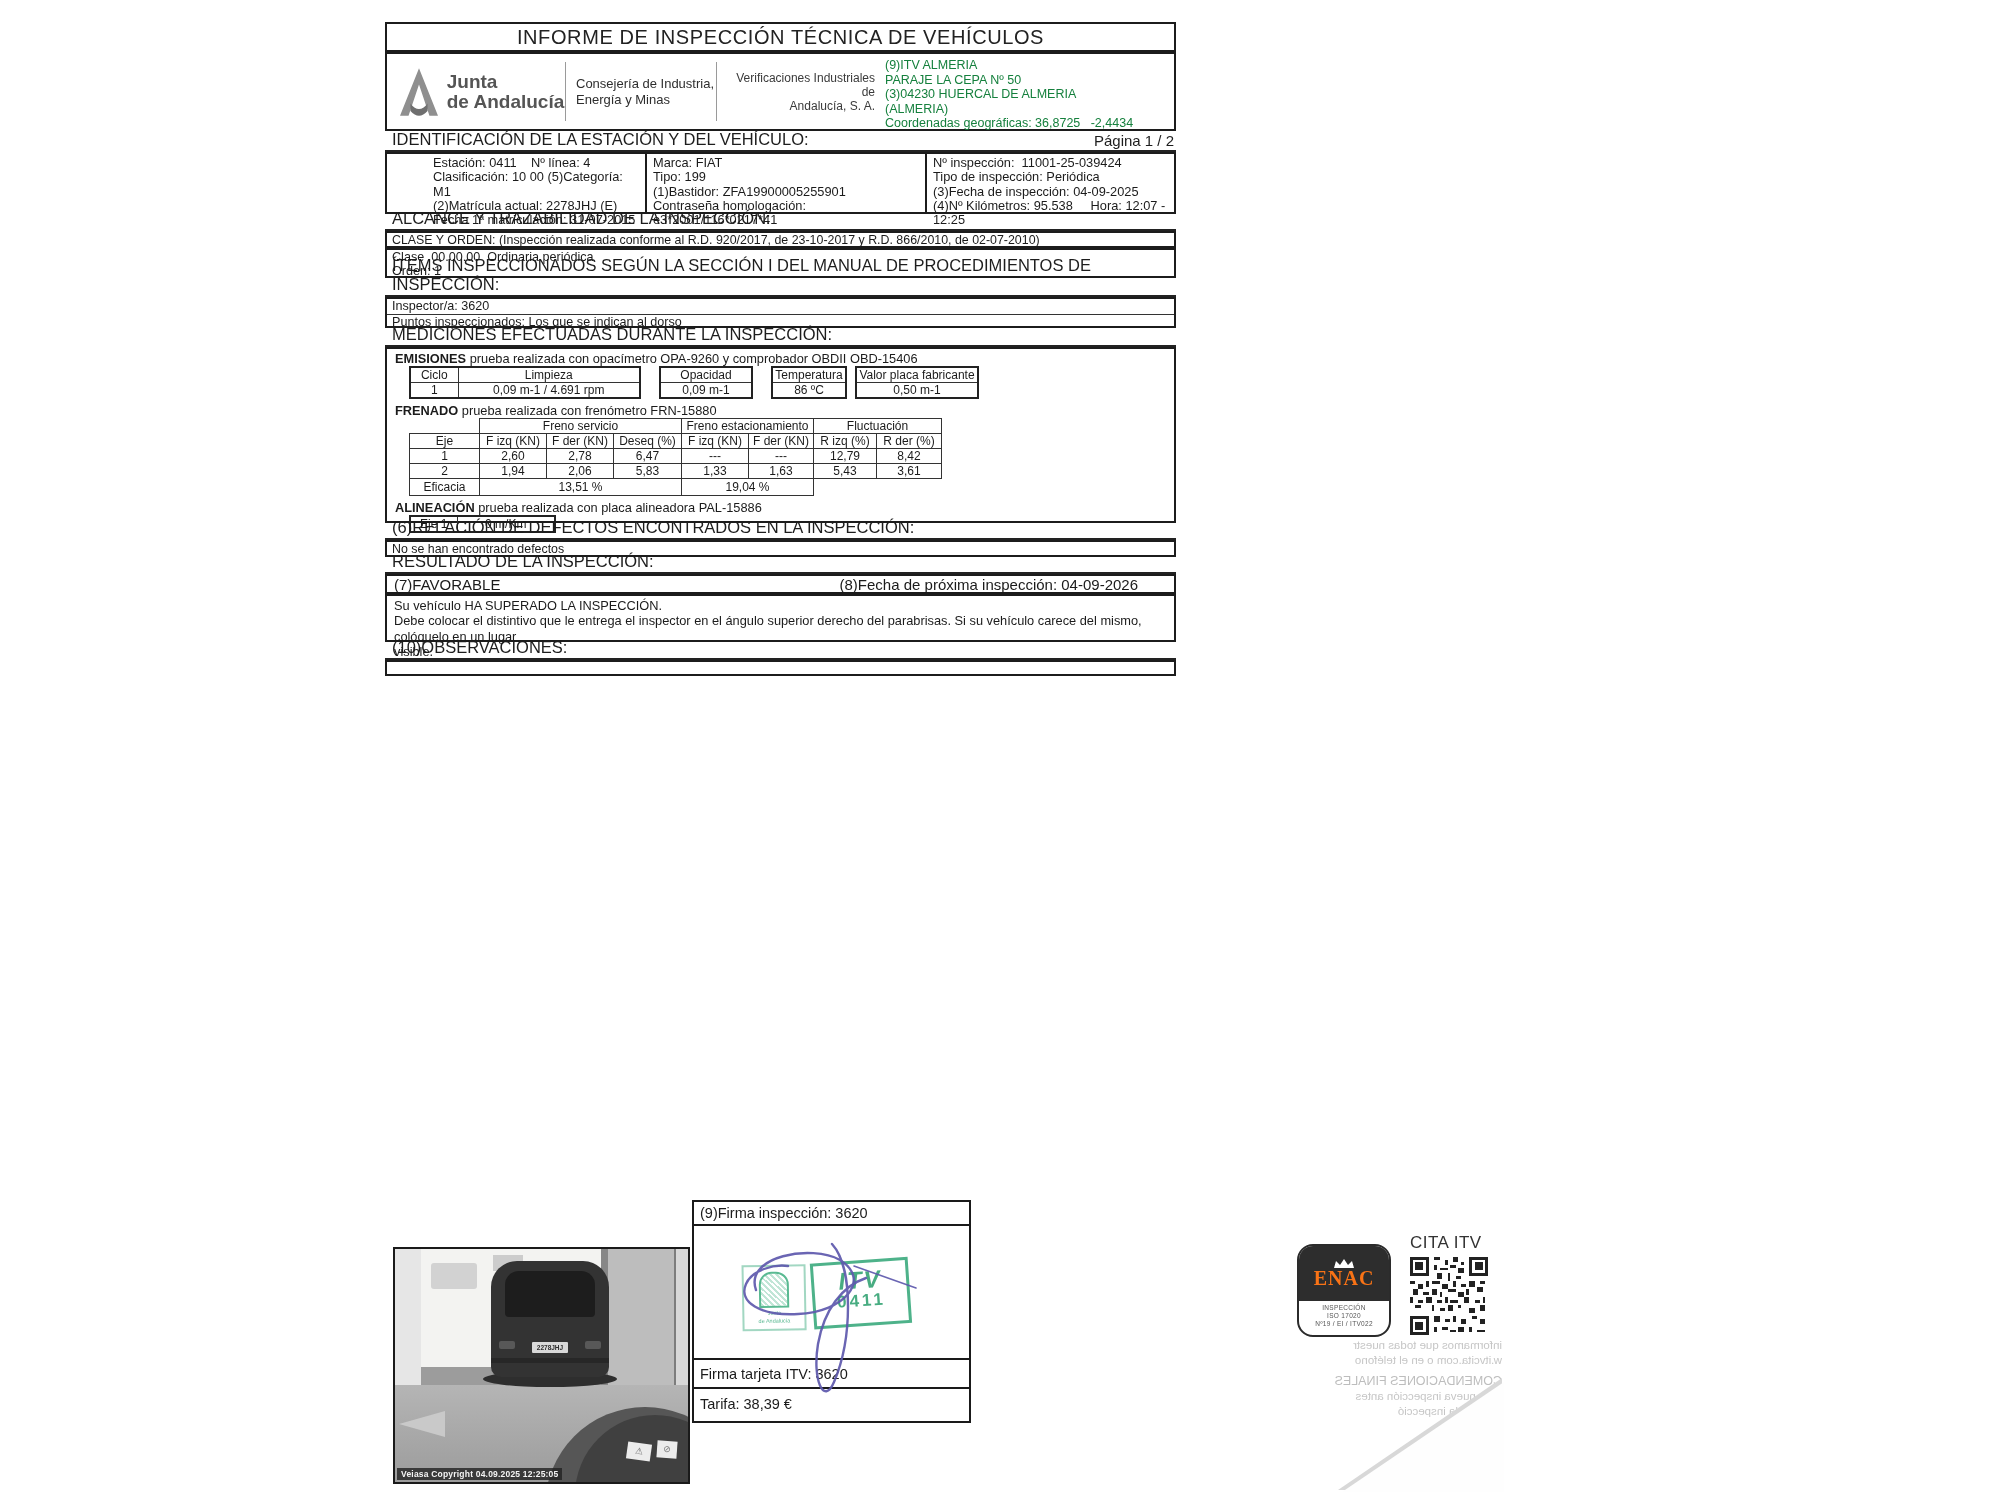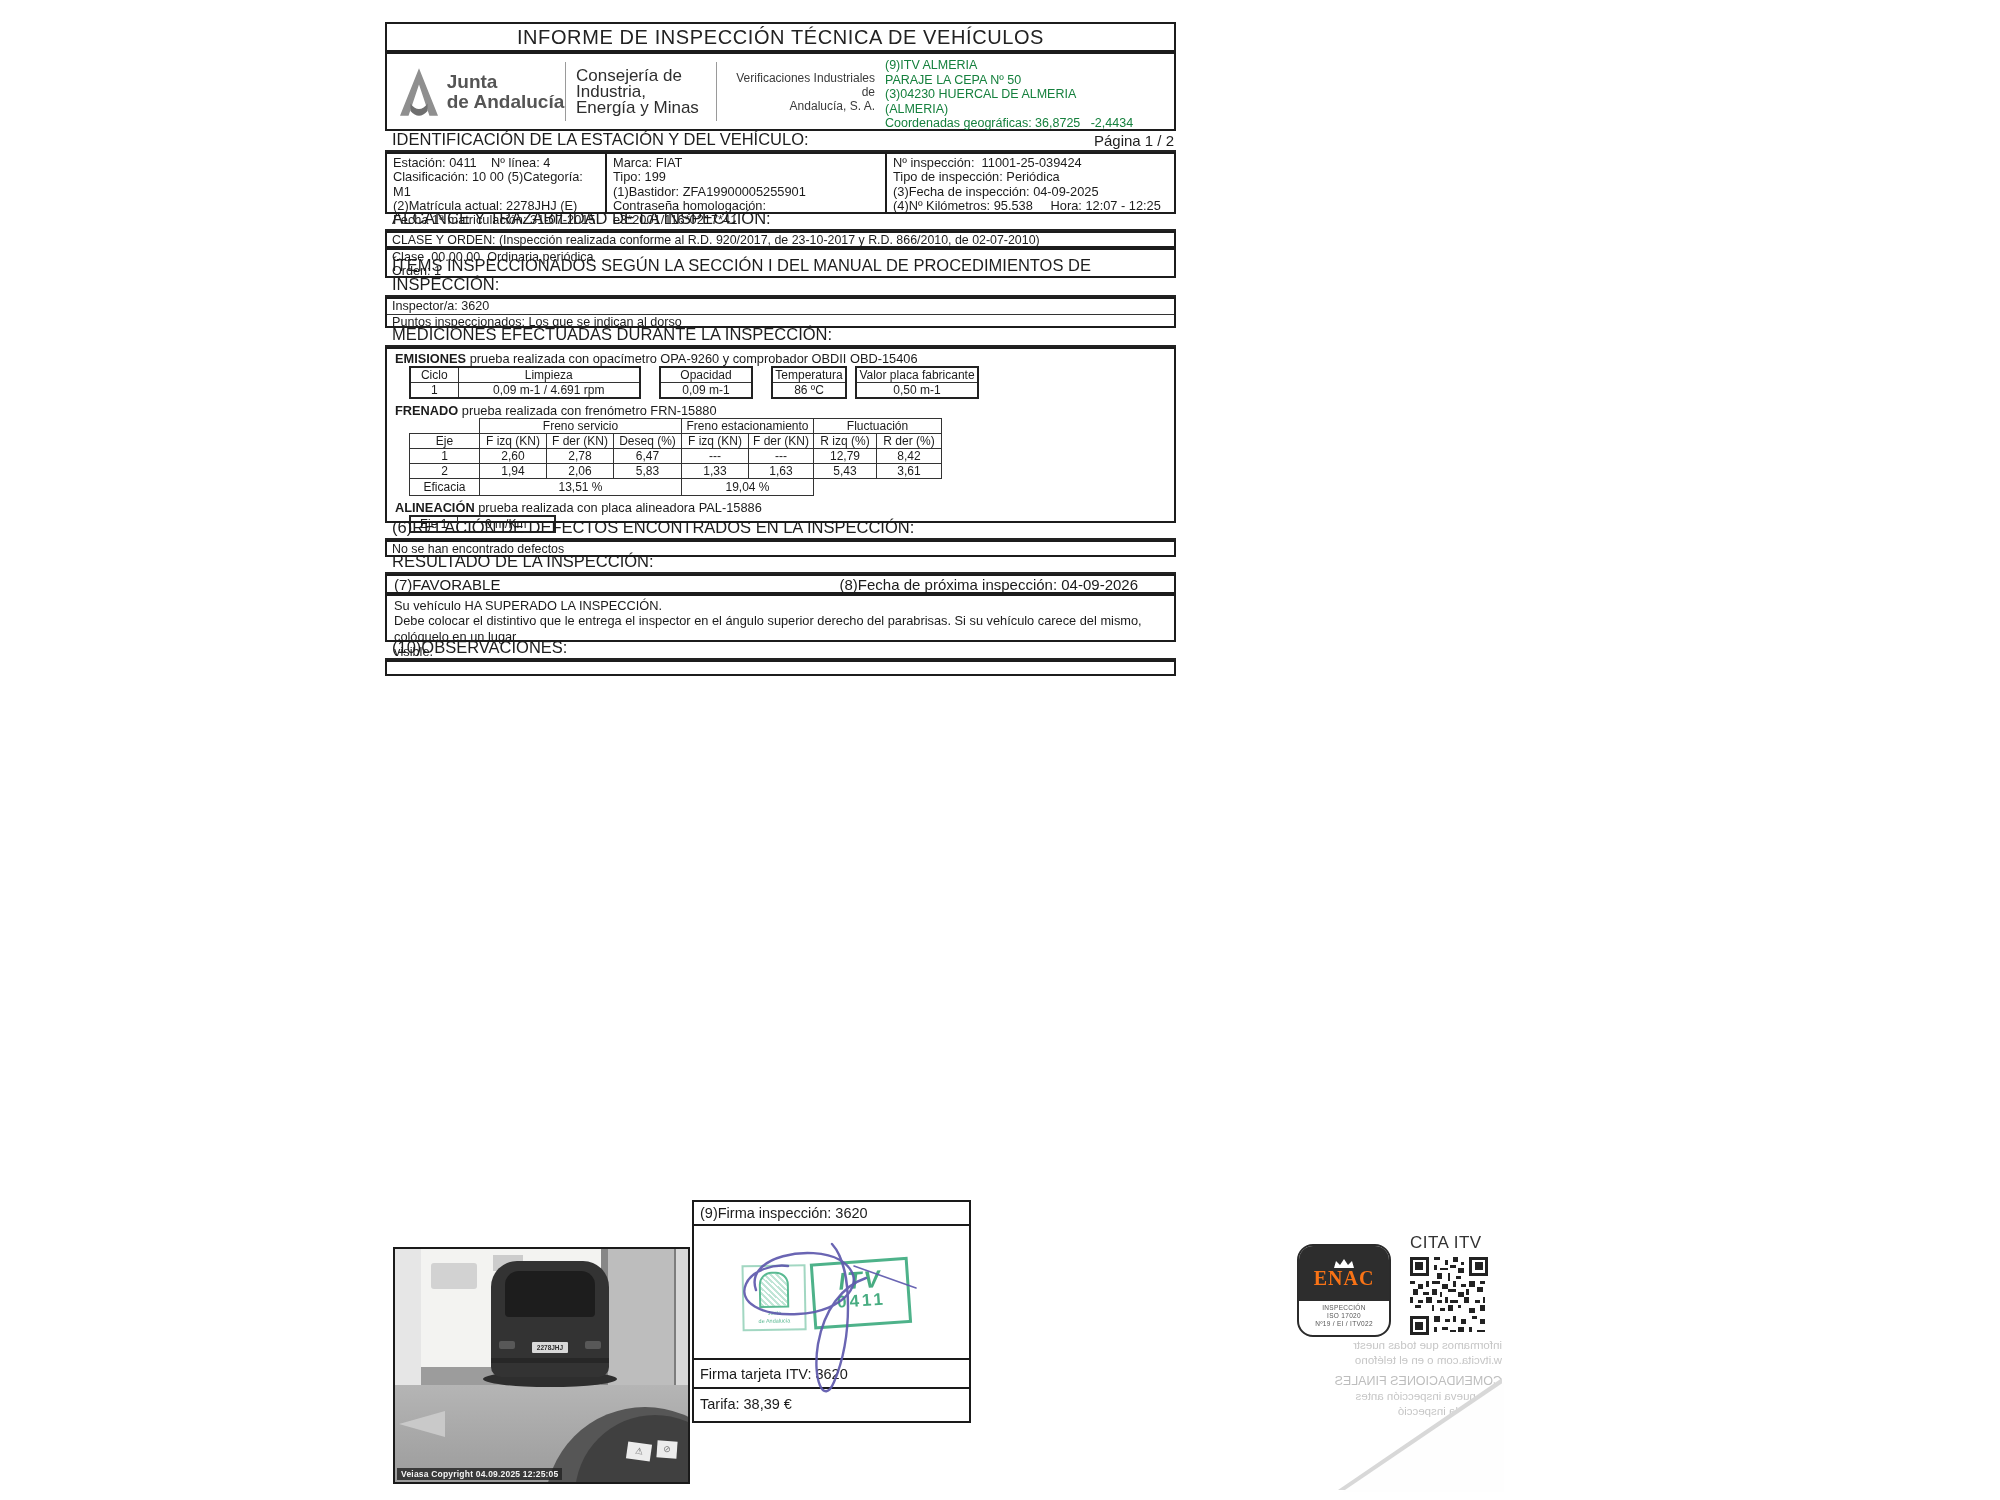--- a/index.html
+++ b/index.html
@@ -14,34 +14,34 @@
 
   .title-box{top:22px;height:30px;display:flex;align-items:center;justify-content:center;}
   .title-box span{font-size:20px;letter-spacing:.6px;color:#222;}
 
   .header-box{top:52px;height:79px;display:flex;align-items:stretch;}
   .hcell{display:flex;flex-direction:column;justify-content:center;box-sizing:border-box;}
   .logo-cell{width:178px;flex-direction:row;align-items:center;gap:9px;padding-left:12px;}
   .logo-text div{font-size:19px;font-weight:bold;color:#555;line-height:20px;}
   .hdr-divider{width:1px;background:#9a9a9a;margin:8px 0;}
   .dept-cell{width:150px;padding-left:10px;}
-  .dept-cell div{font-size:17px;color:#2e2e2e;line-height:16px;}
+  .dept-cell div{font-size:13px;color:#2e2e2e;line-height:16px;}
   .company-cell{width:158px;padding-left:10px;}
   .company-cell div{font-size:12px;color:#3a3a3a;line-height:14px;text-align:right;}
   .address-cell{flex:1;padding-left:10px;justify-content:flex-start;padding-top:4px;}
   .address-cell div{font-size:12.5px;line-height:14.5px;color:#15803d;}
 
   
   .heading{border-bottom:2px solid #222;font-size:16.5px;color:#1d1d1d;
            padding-left:7px;box-sizing:border-box;display:flex;justify-content:space-between;
            align-items:flex-end;padding-bottom:1px;}
   .page-label{font-size:15px;padding-right:2px;}
 
   
-  .id-table{top:152px;height:62px;display:flex;}
+  .id-table{top:152px;height:62px;display:flex;padding-left:40px;}
   .id-col{box-sizing:border-box;padding:2px 6px;font-size:12.8px;line-height:14.3px;}
   .id-col1{width:220px;border-right:2px solid #1c1c1c;}
   .id-col2{width:280px;border-right:2px solid #1c1c1c;}
   .id-col3{flex:1;}
 
   .single-line-box{font-size:12.4px;line-height:12.5px;padding:1px 5px;box-sizing:border-box;}
   .two-line-box{font-size:12.6px;line-height:13.5px;padding:1px 5px;box-sizing:border-box;}
 
   
   .med-box{top:347px;height:176px;padding:0;}

